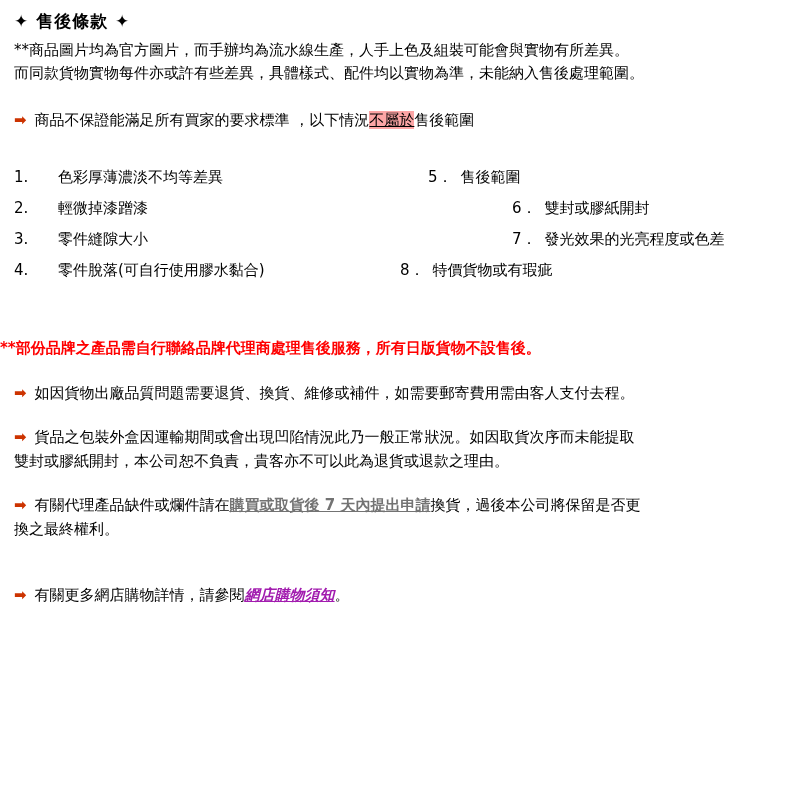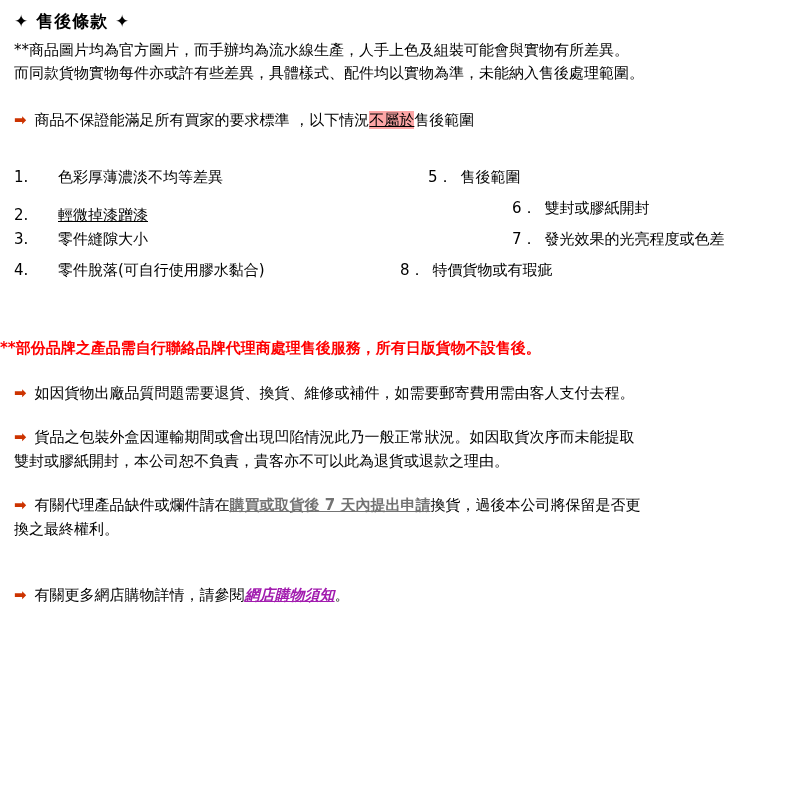--- a/index.html
+++ b/index.html
@@ -113,21 +113,21 @@
   </div>
 
   <div class="arrow-line" style="margin-top:22px;">
     <span class="arrow">➡</span><span>商品不保證能滿足所有買家的要求標準 ，以下情況</span><span class="hl">不屬於</span><span>售後範圍</span>
   </div>
 
   <div class="listblock">
     <div class="li" style="left:14px; top:14px;">
       <span class="num">1.</span><span class="txt">色彩厚薄濃淡不均等差異</span>
     </div>
-    <div class="li" style="left:14px; top:52px;text-decoration:underline;">
+    <div class="li" style="left:14px; top:45px;">
       <span class="num">2.</span><span class="txt">輕微掉漆蹭漆</span>
     </div>
     <div class="li" style="left:14px; top:76px;">
       <span class="num">3.</span><span class="txt">零件縫隙大小</span>
     </div>
     <div class="li" style="left:14px; top:107px;">
       <span class="num">4.</span><span class="txt">零件脫落(可自行使用膠水黏合)</span>
     </div>
 
     <div class="li r" style="left:428px; top:14px;">

